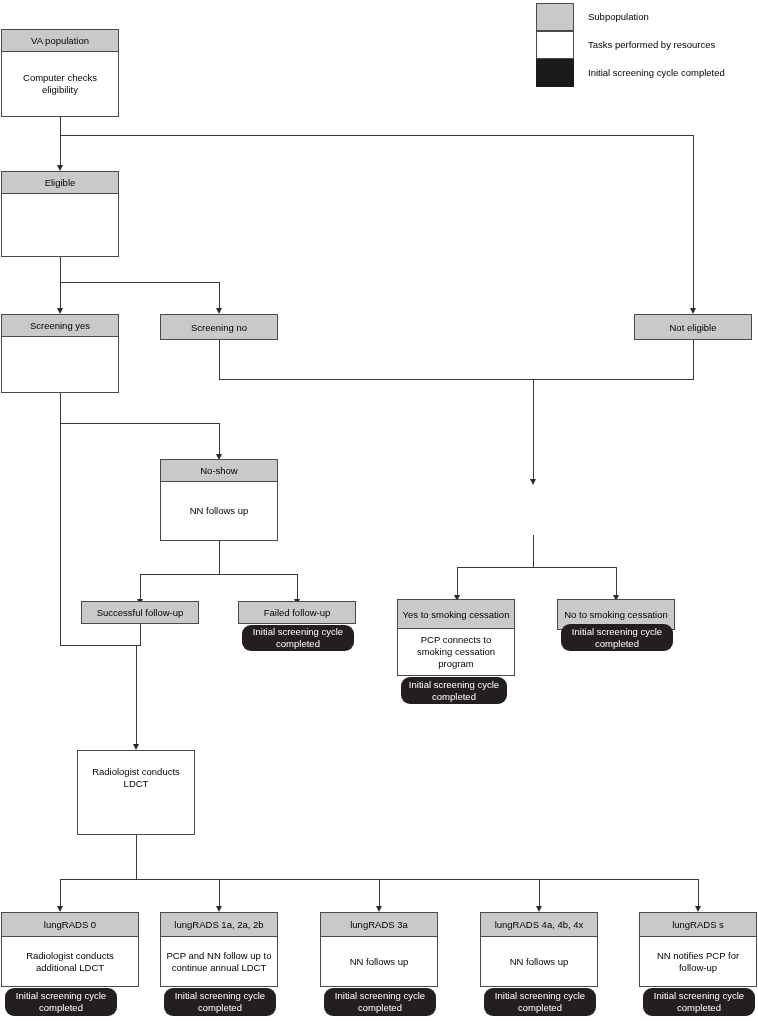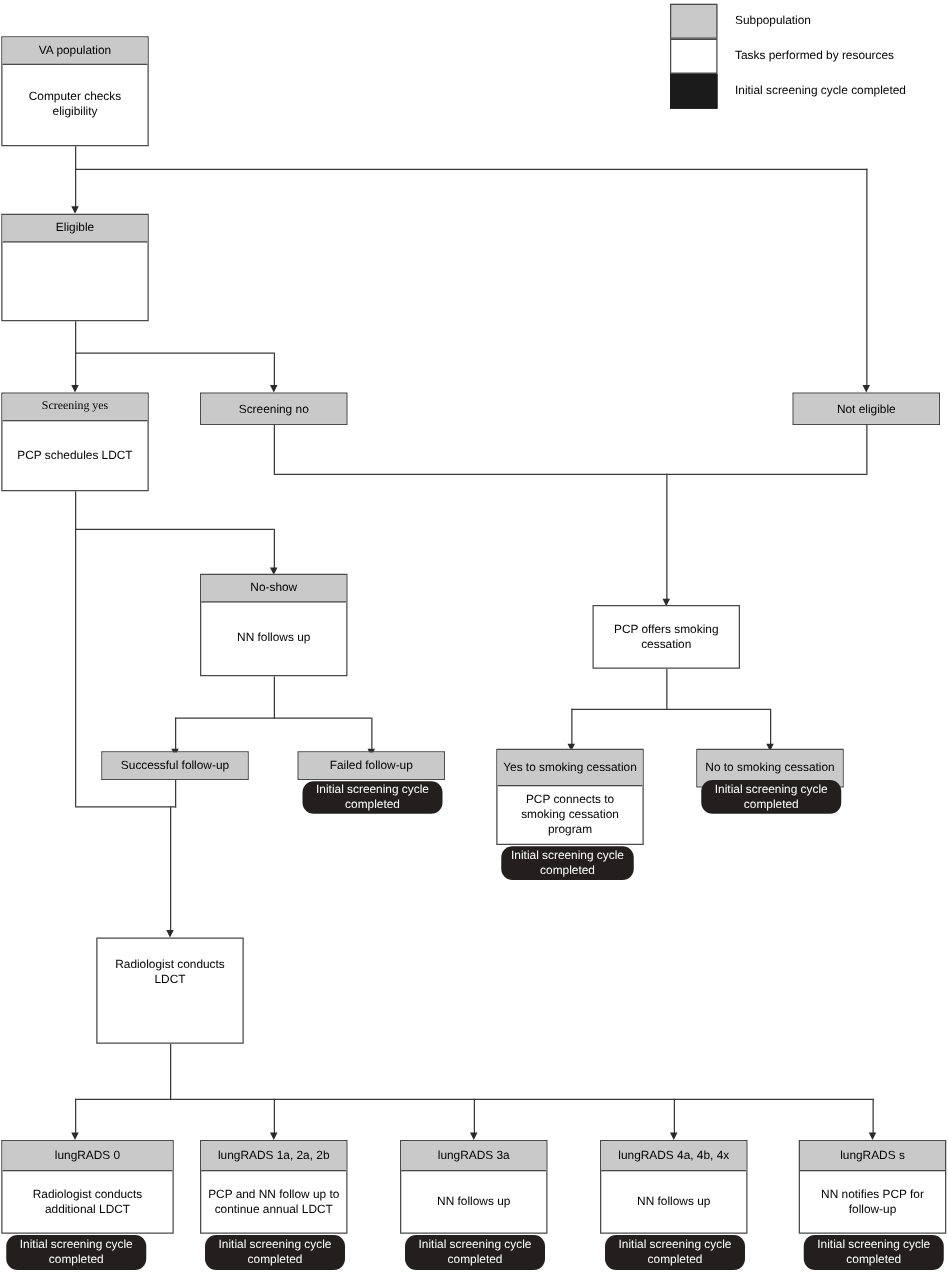--- a/index.html
+++ b/index.html
@@ -216,38 +216,36 @@
   <div class="node" style="left:1px; top:29px; width:118px; height:88px;">
     <div class="node-head" style="height:22px;">VA population</div>
     <div class="node-body" style="height:64px;">Computer checks eligibility</div>
   </div>
 
   <div class="node" style="left:1px; top:171px; width:118px; height:86px;">
     <div class="node-head" style="height:22px;">Eligible</div>
   </div>
 
   <div class="node" style="left:1px; top:314px; width:118px; height:79px;">
-    <div class="node-head" style="height:22px;font-family:Liberation Serif, serif;">Screening yes</div>
-    <div class="node-body" style="height:55px;">PCP schedules LDCT</div>
+    <div class="node-head" style="height:22px;">Screening yes</div>
   </div>
 
   <div class="node" style="left:160px; top:314px; width:118px; height:26px;">
     <div class="node-head nb" style="height:24px;">Screening no</div>
   </div>
 
   <div class="node" style="left:634px; top:314px; width:118px; height:26px;">
     <div class="node-head nb" style="height:24px;">Not eligible</div>
   </div>
 
   <div class="node" style="left:160px; top:459px; width:118px; height:82px;">
     <div class="node-head" style="height:22px;">No-show</div>
     <div class="node-body" style="height:58px;">NN follows up</div>
   </div>
 
-  <div class="plain-node" style="left:474px; top:484px; width:118px; height:51px;">PCP offers smoking cessation</div>
 
   <div class="node" style="left:81px; top:601px; width:118px; height:23px;">
     <div class="node-head nb" style="height:21px;">Successful follow-up</div>
   </div>
 
   <div class="node" style="left:238px; top:601px; width:118px; height:23px;">
     <div class="node-head nb" style="height:21px;">Failed follow-up</div>
   </div>
   <div class="badge" style="left:242px; top:625px; width:112px; height:26px;">Initial screening cycle completed</div>
 

